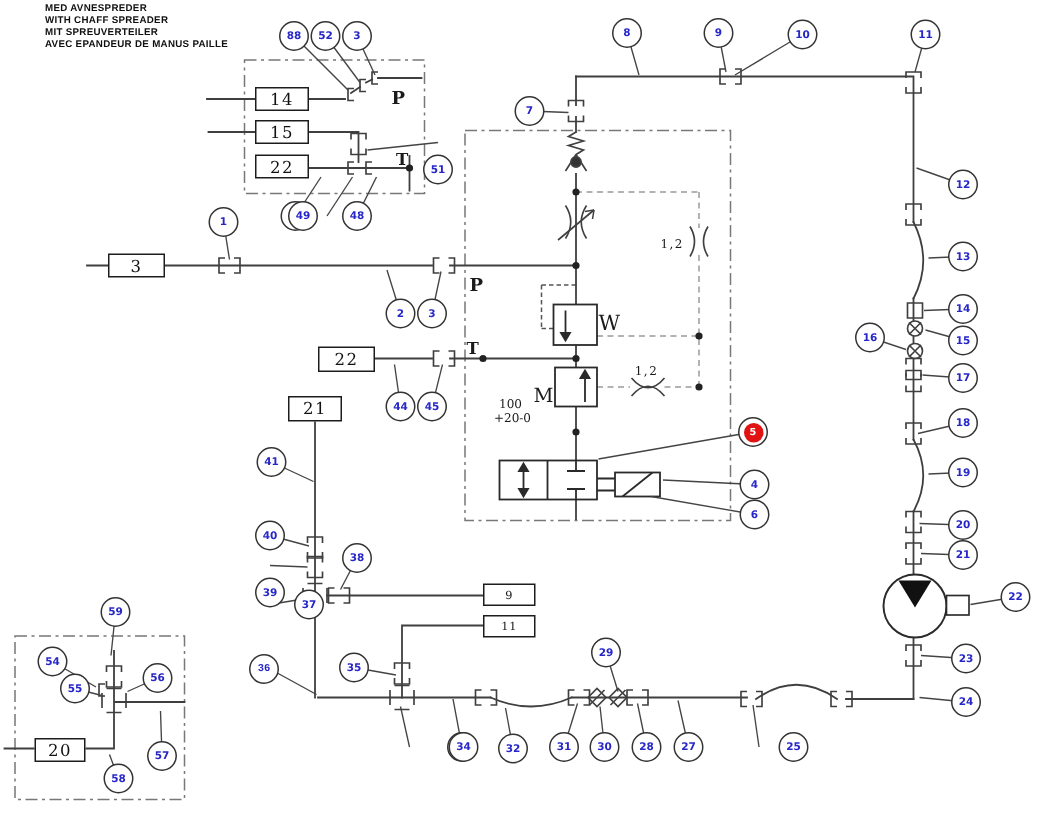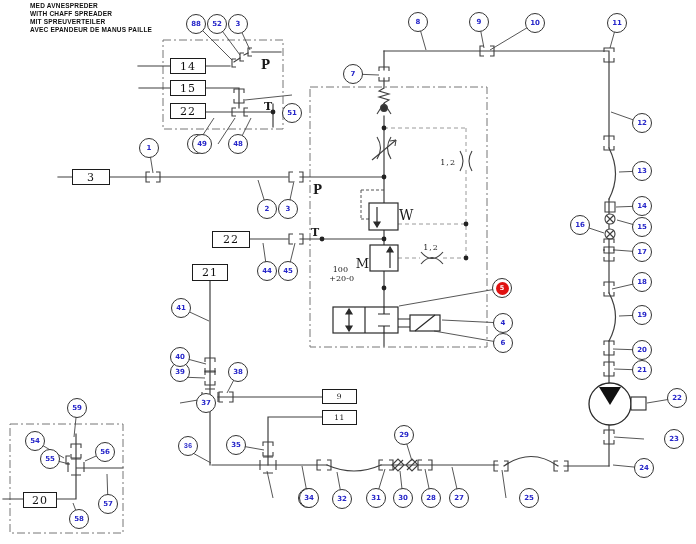--- a/index.html
+++ b/index.html
@@ -281,36 +281,36 @@
     <div class="callout" style="left: 632px; top: 161px;">13</div>
     <div class="callout" style="left: 632px; top: 196px;">14</div>
     <div class="callout" style="left: 632px; top: 217px;">15</div>
     <div class="callout" style="left: 570px; top: 215px;">16</div>
     <div class="callout" style="left: 632px; top: 242px;">17</div>
     <div class="callout" style="left: 632px; top: 272px;">18</div>
     <div class="callout" style="left: 632px; top: 305px;">19</div>
     <div class="callout" style="left: 632px; top: 340px;">20</div>
     <div class="callout" style="left: 632px; top: 360px;">21</div>
     <div class="callout" style="left: 667px; top: 388px;">22</div>
-    <div class="callout" style="left: 664px; top: 429px;">23</div>
+    <div class="callout" style="left: 634px; top: 429px;">23</div>
     <div class="callout" style="left: 634px; top: 458px;">24</div>
     <div class="callout" style="left: 519px; top: 488px;">25</div>
     <div class="callout" style="left: 449px; top: 488px;">27</div>
     <div class="callout" style="left: 421px; top: 488px;">28</div>
     <div class="callout" style="left: 394px; top: 425px;">29</div>
     <div class="callout" style="left: 393px; top: 488px;">30</div>
     <div class="callout" style="left: 366px; top: 488px;">31</div>
     <div class="callout" style="left: 332px; top: 489px; text-align: center;">32</div>
     <div class="callout" style="left: 298px; top: 488px;">33</div>
     <div class="callout" style="left: 263px; top: 488px; margin-left: 36px;">34</div>
     <div class="callout" style="left: 226px; top: 435px;">35</div>
-    <div class="callout" style="left: 178px; top: 436px; font-family: Liberation Mono, monospace;">36</div>
+    <div class="callout" style="left: 166px; top: 436px; font-family: Liberation Mono, monospace;">36</div>
     <div class="callout" style="left: 170px; top: 393px; margin-left: 26px;">37</div>
     <div class="callout" style="left: 228px; top: 362px;">38</div>
-    <div class="callout" style="left: 170px; top: 362px;">39</div>
+    <div class="callout" style="left: 170px; top: 385px;">39</div>
     <div class="callout" style="left: 170px; top: 347px;">40</div>
     <div class="callout red" style="left: 492px; top: 278px;">
       <span class="disc">5</span>
     </div>
     <div class="callout" style="left: 493px; top: 313px;">4</div>
     <div class="callout" style="left: 493px; top: 333px;">6</div>
     <div class="callout" style="left: 67px; top: 398px;">59</div>
     <div class="callout" style="left: 25px; top: 431px;">54</div>
     <div class="callout" style="left: 40px; top: 449px;">55</div>
     <div class="callout" style="left: 95px; top: 442px;">56</div>

